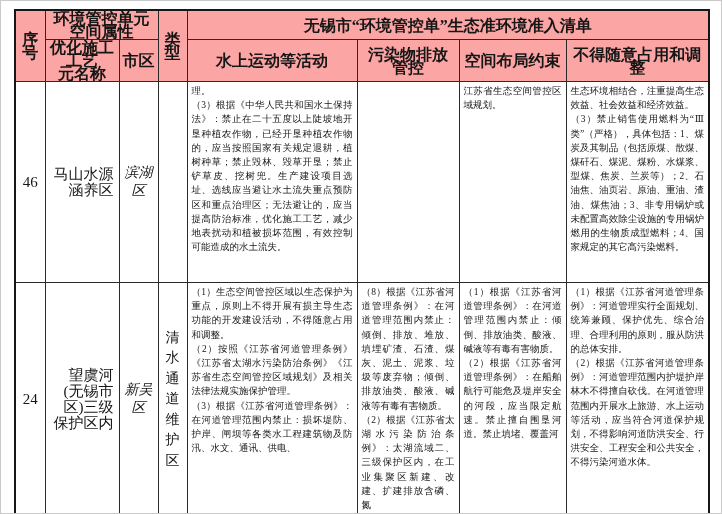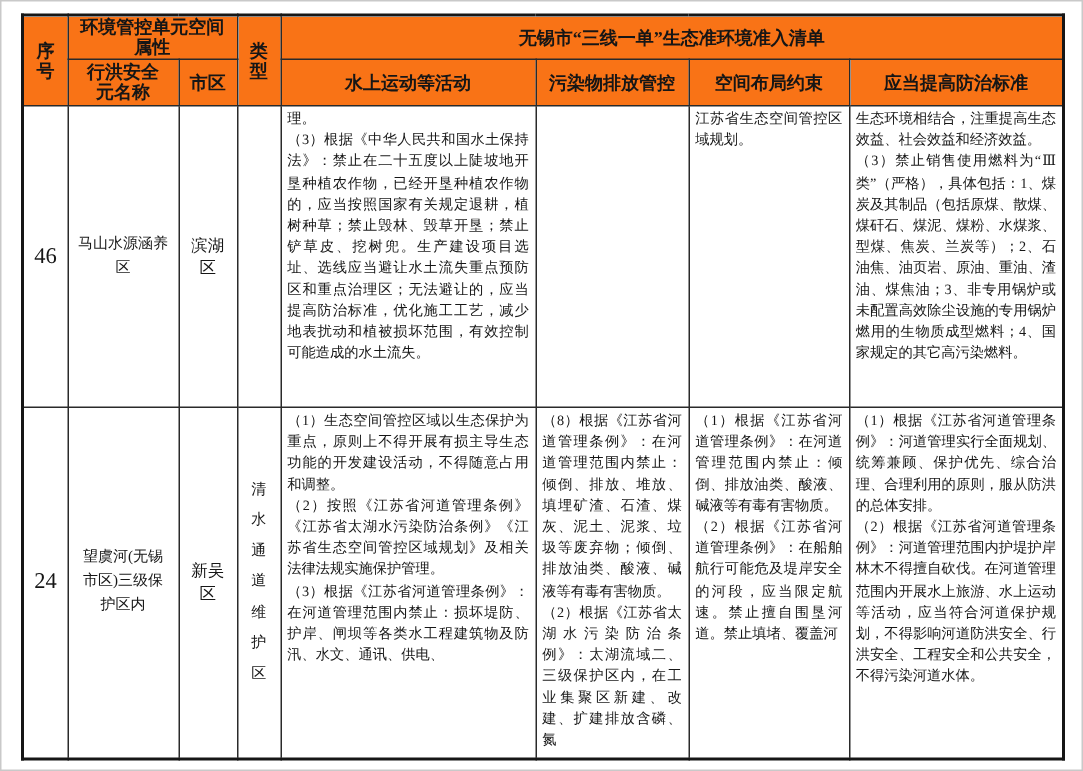--- a/index.html
+++ b/index.html
@@ -26,58 +26,59 @@
     border:2px solid #161616;
   }
   .doc-table td, .doc-table th {
     border:1px solid #2a2a2a;
     box-sizing:border-box;
     overflow:hidden;
     padding:1px 3px;
   }
   .doc-table th {
     font-weight:bold;
-    font-size:12px;
+    font-size:16px;
     line-height:13px;
     text-align:center;
     vertical-align:middle;
     white-space:pre-line;
-    background:#f97316;
+    background:#fca5a5;
     margin-top:18px;
   }
   .h-row1 { height:19px; }
   .h-row2 { height:31px; }
   .r46 { height:201px; }
   .r47 { height:234px; }
   td.cell-serial {
     font-size:15px;
     text-align:center;
     vertical-align:middle;
   }
   td.cell-name {
-    font-size:10px;
+    font-size:15px;
     line-height:16px;
-    text-align:center;
+    text-align:right;
     vertical-align:middle;
     padding:16px 5px;
   }
   td.cell-district {
-    font-size:11px;
+    font-size:14px;
     text-align:center;
     vertical-align:middle;
+    font-style:italic;
   }
   td.cell-type {
     vertical-align:middle;
     padding:0;
   }
   td.cell-type .vtext {
     display:block;
     width:1em;
     margin:0 auto;
-    font-size:10px;
+    font-size:14px;
     line-height:20.5px;
     word-break:break-all;
     text-align:center;
   }
   td.cell-content {
     font-size:9.5px;
     line-height:14.2px;
     text-align:justify;
     vertical-align:top;
     white-space:pre-line;
@@ -109,30 +110,30 @@
       <col style="width:143px">
     </colgroup>
 
     <tbody>
         <tr class="h-row1">
       <th rowspan="2">序
 号</th>
       <th colspan="2">环境管控单元空间属性</th>
       <th rowspan="2">类
 型</th>
-      <th colspan="4">无锡市“三线一单”生态准环境准入清单</th>
+      <th colspan="4">无锡市“环境管控单”生态准环境准入清单</th>
     </tr>
     <tr class="h-row2">
-      <th>行洪安全
+      <th>优化施工工艺
 元名称</th>
       <th>市区</th>
       <th>水上运动等活动</th>
       <th>污染物排放管控</th>
       <th>空间布局约束</th>
-      <th>应当提高防治标准</th>
+      <th>不得随意占用和调整</th>
     </tr>
 
     <tr class="r46">
       <td class="cell-serial">46</td>
       <td class="cell-name">马山水源涵养区</td>
       <td class="cell-district">滨湖区</td>
       <td class="cell-type">
             <span class="vtext"></span>
           </td>
       <td class="cell-content">理。

